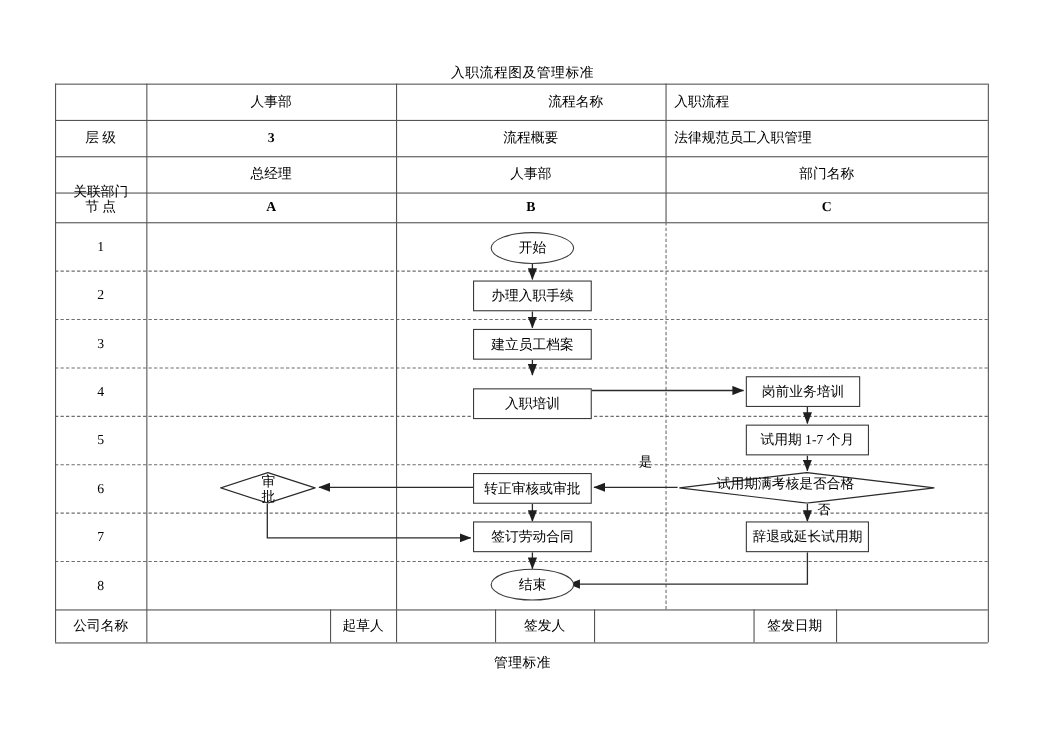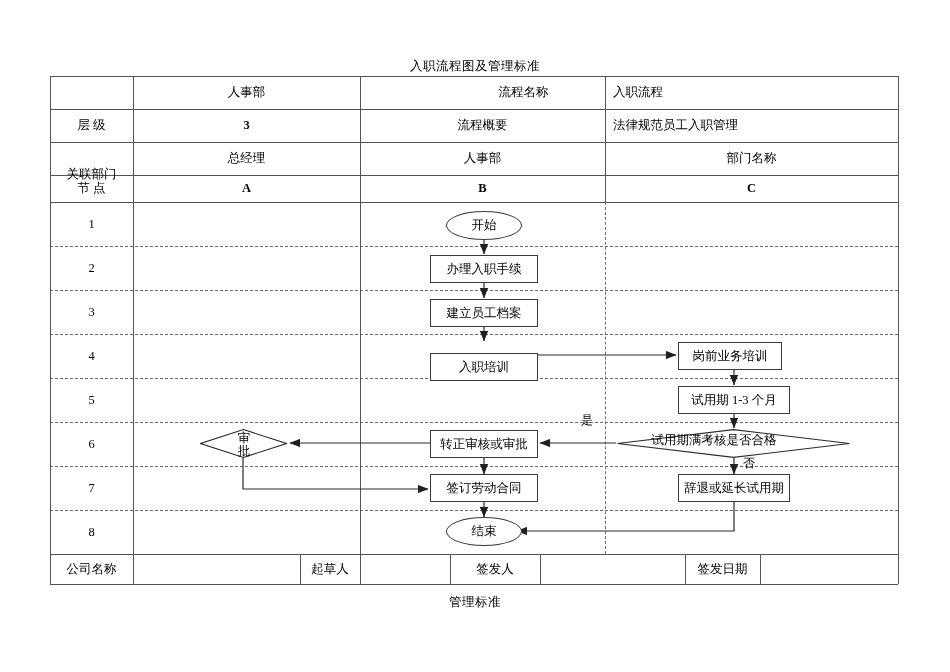--- a/index.html
+++ b/index.html
@@ -162,21 +162,21 @@
 <div class="node term" style="left:446px;top:211px;width:76px;height:29px;">开始</div>
 
 <div class="node" style="left:430px;top:255px;width:108px;height:28px;">办理入职手续</div>
 
 <div class="node" style="left:430px;top:299px;width:108px;height:28px;">建立员工档案</div>
 
 <div class="node" style="left:430px;top:342px;width:108px;height:28px;margin-top:11px;">入职培训</div>
 
 <div class="node" style="left:678px;top:342px;width:104px;height:28px;">岗前业务培训</div>
 
-<div class="node" style="left:678px;top:386px;width:112px;height:28px;">试用期 1-3 个月</div>
+<div class="node" style="left:678px;top:386px;width:112px;height:28px;">试用期 1-7 个月</div>
 
 <div class="node" style="left:430px;top:430px;width:108px;height:28px;">转正审核或审批</div>
 
 <div class="node" style="left:430px;top:474px;width:108px;height:28px;">签订劳动合同</div>
 
 <div class="node" style="left:678px;top:474px;width:112px;height:28px;">辞退或延长试用期</div>
 
 <div class="node term" style="left:446px;top:517px;width:76px;height:29px;">结束</div>
 
 <div class="diamond" style="left:200px;top:429px;width:87px;height:29px;">

